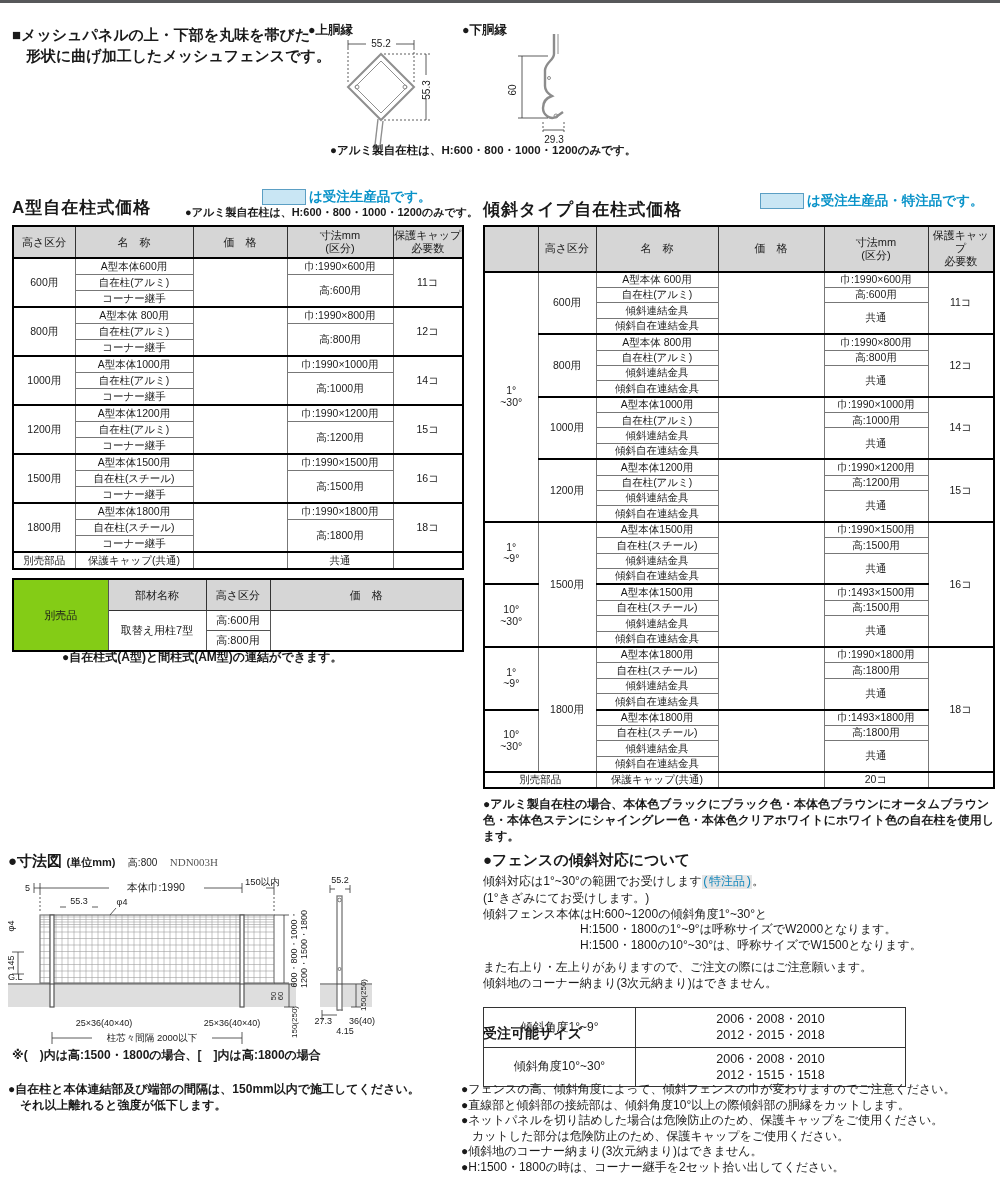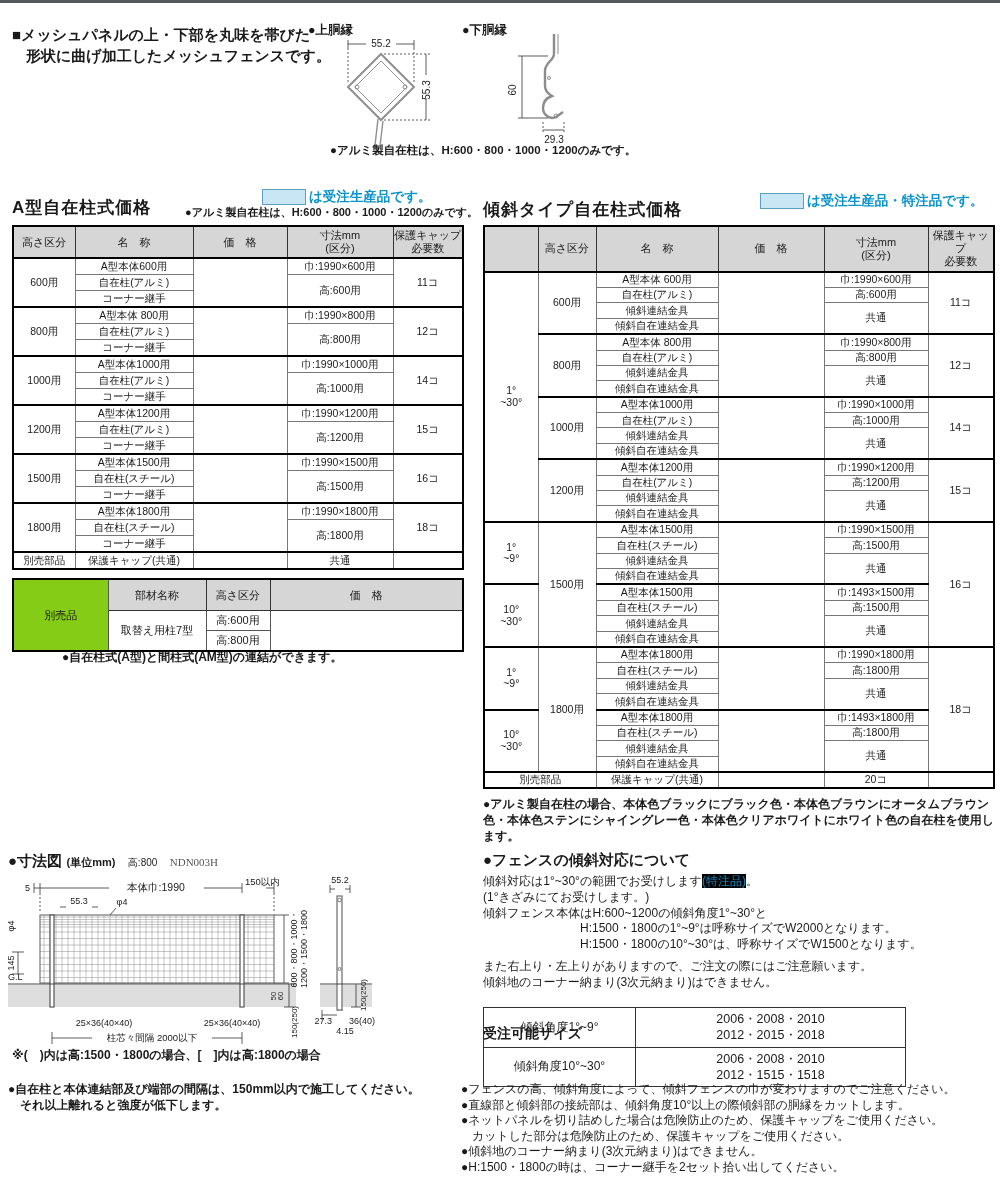--- a/index.html
+++ b/index.html
@@ -24,21 +24,21 @@
   .opt th{background:#d6d6d6;border:1px solid #333;font-weight:normal;font-size:11px;height:28px;}
   .opt td{border:1px solid #555;font-size:11px;text-align:center;height:17px;}
   .opt td.side{background:#84cc16;}
   table.order{border-collapse:collapse;table-layout:fixed;border:1.6px solid #222;}
   .order td{border:1px solid #333;font-size:12px;text-align:center;}
   .order td.os{white-space:pre-line;line-height:1.3;padding:3px 0;font-size:12.5px;}
   .nt{font-size:12px;line-height:1.32;}
   .bl{font-size:12px;line-height:1.3;}
   .h2{font-size:15px;font-weight:bold;}
   .h3{font-size:14px;font-weight:bold;margin-top:37px;}
-  .hl{color:#1488bd;background:#000000;}
+  .hl{color:#1488bd;background:#e5e5e5;font-family:Liberation Mono, monospace;}
   .ind{padding-left:97px;}
   svg text{font-family:"Liberation Sans","DejaVu Sans",sans-serif;fill:#1a1a1a;}
 </style>
 </head>
 <body>
 
 <div class="page">
 
   <div class="ab rule" style="left:0;top:8;width:1000px;"></div>
 

